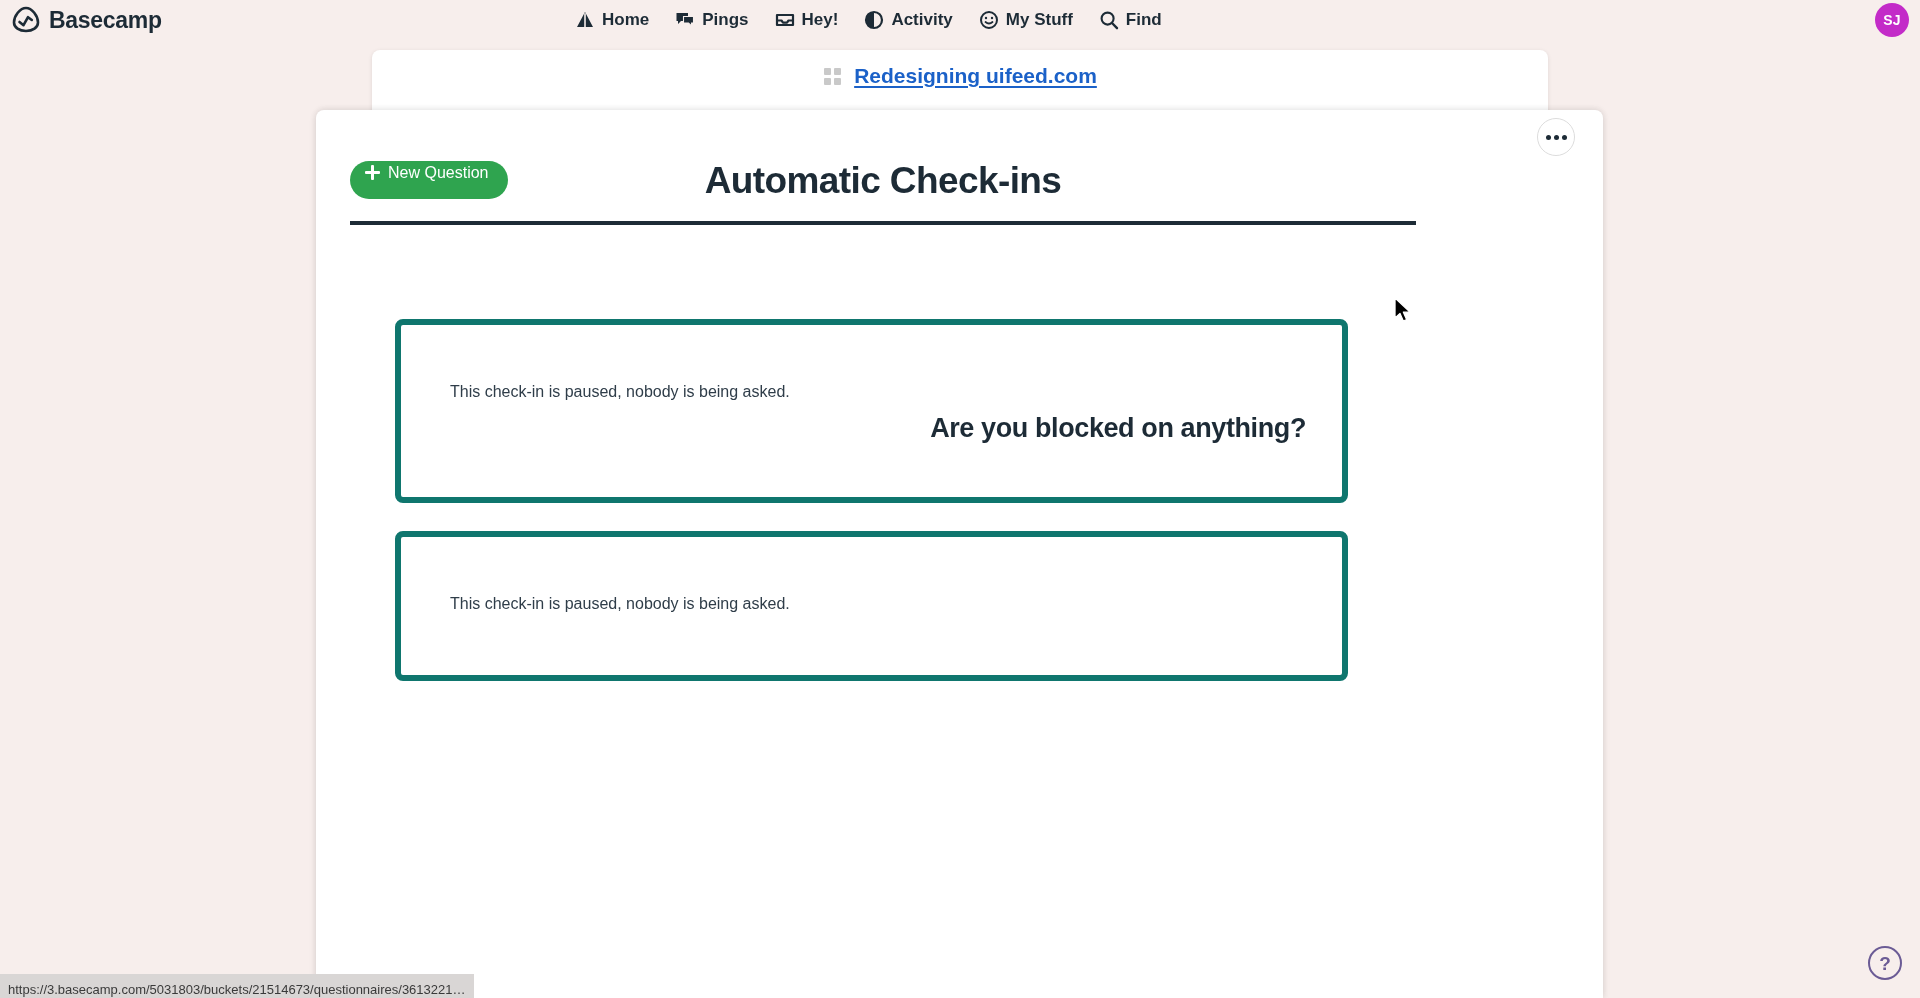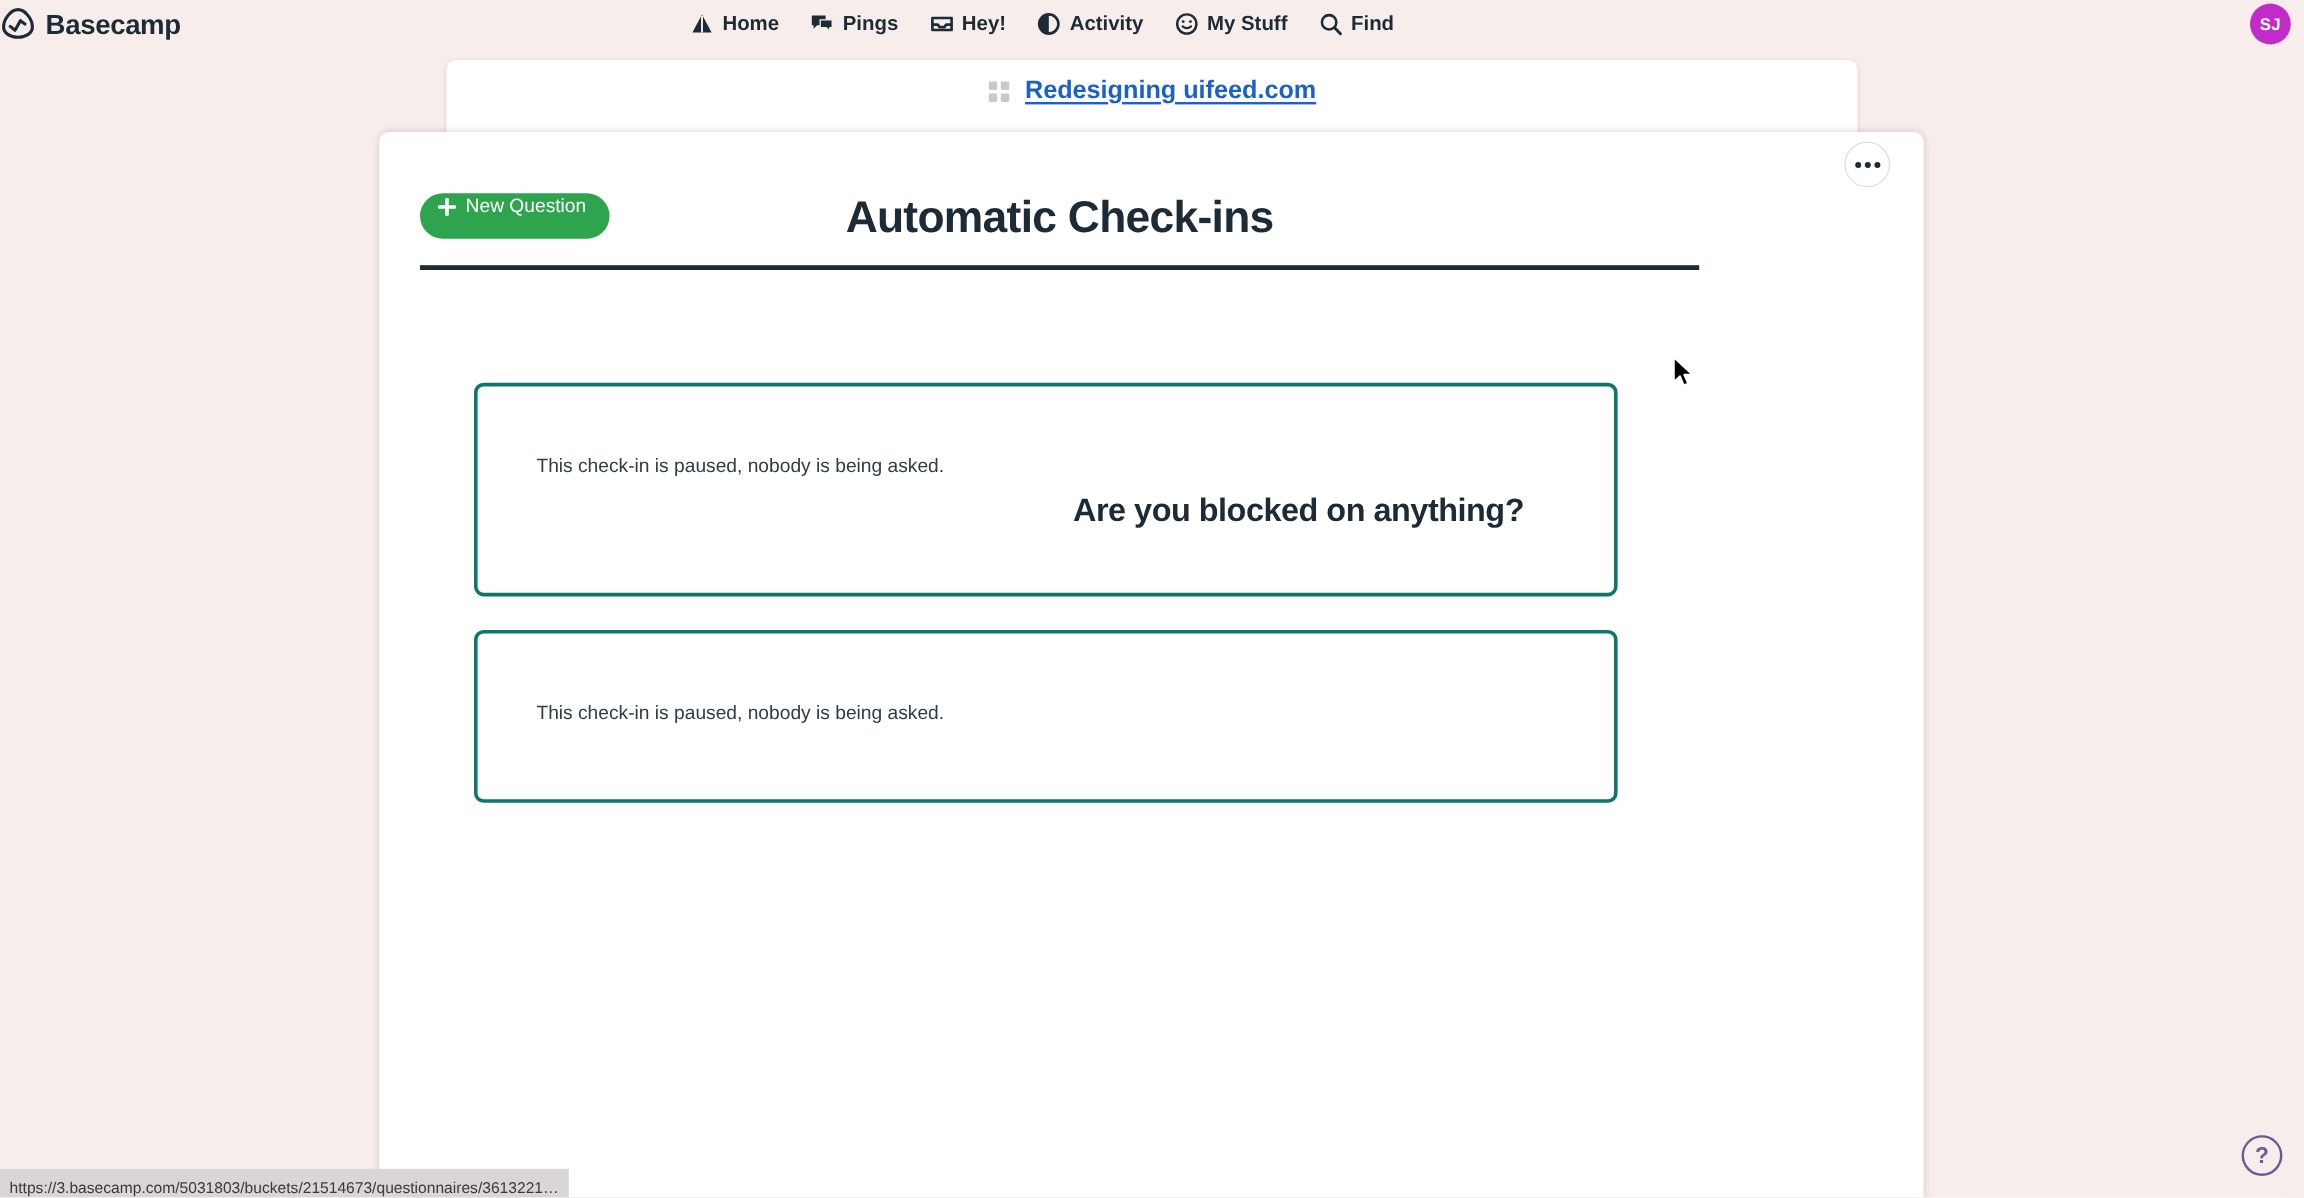--- a/index.html
+++ b/index.html
@@ -22,21 +22,21 @@
   .topbar {
     position: absolute;
     top: 0; left: 0;
     width: 1920px;
     height: 40px;
     display: flex;
     align-items: center;
   }
   .brand {
     position: absolute;
-    left: 0;
+    left: 11px;
     top: 0;
     height: 40px;
     display: flex;
     align-items: center;
     gap: 8px;
     text-decoration: none;
   }
   .brand-mark { width: 30px; height: 30px; display: block; }
   .brand-name {
     font-size: 23px;
@@ -216,24 +216,24 @@
 
   
   .cards {
     position: absolute;
     left: 79px;
     top: 209px;
     width: 953px;
   }
   .qcard {
     width: 953px;
-    border: 3px solid #0f766e;
+    border: 6px solid #0f766e;
     border-radius: 8px;
     background: #ffffff;
-    padding: 56px 75px 52px 49px;
+    padding: 56px 36px 52px 49px;
     margin-bottom: 28px;
     cursor: pointer;
   }
   .qcard-status {
     font-size: 16px;
     color: #2f3d49;
     line-height: 22px;
     margin: 0 0 8px 0;
   }
   .qcard-title {

